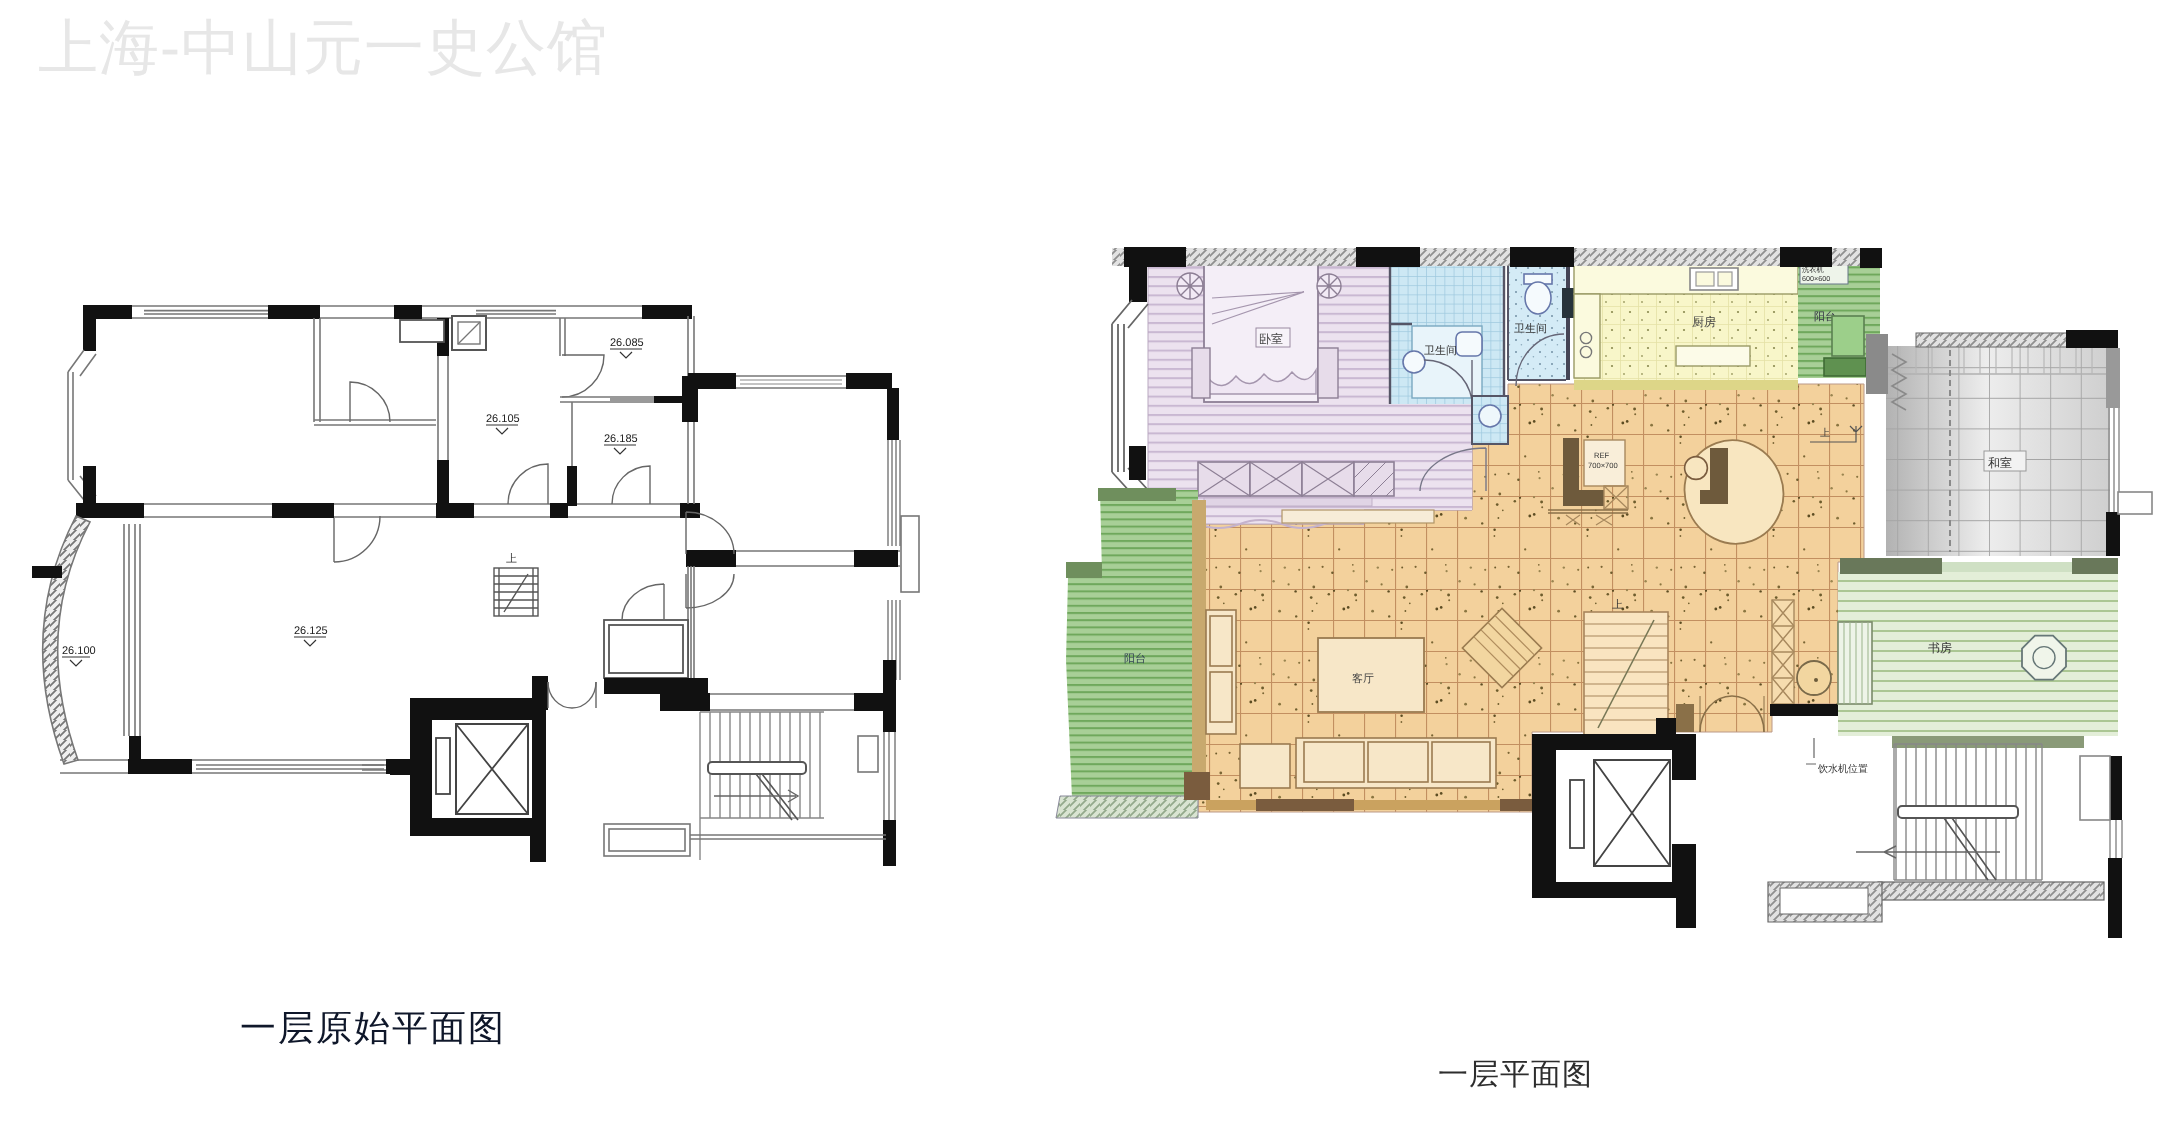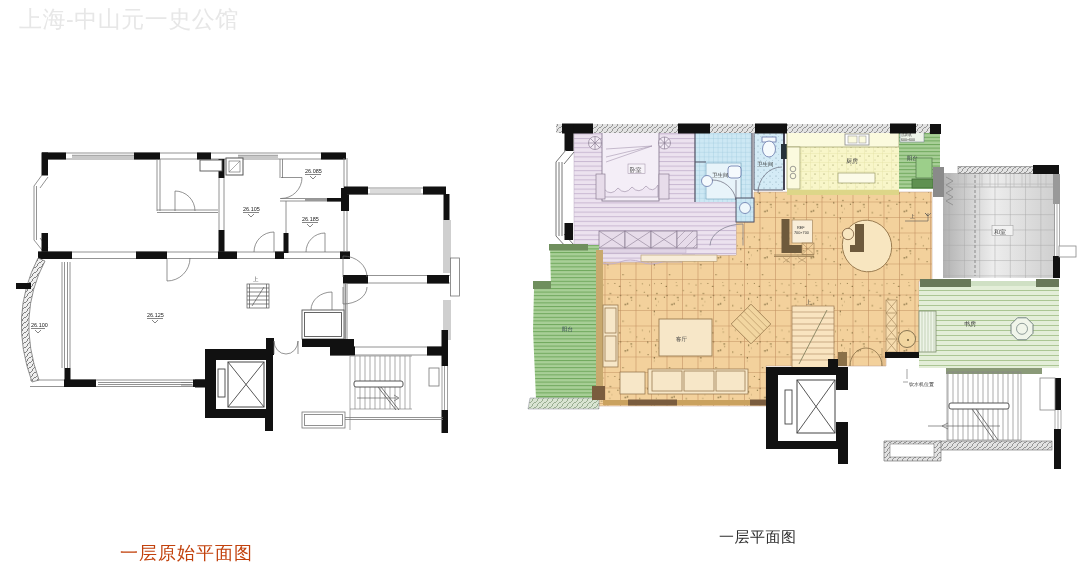--- a/index.html
+++ b/index.html
@@ -1,18 +1,18 @@
 <!DOCTYPE html>
 <html><head>
 <meta charset="utf-8">
 <style>
   html,body{margin:0;padding:0;background:#ffffff;width:1080px;height:568px;overflow:hidden;}
   body{font-family:"Liberation Sans", sans-serif;}
-  .ttl{position:absolute;left:19px;top:4px;font-size:23px;color:#e7e7e7;letter-spacing:0.5px;}
-  .cap1{position:absolute;left:120px;top:541px;font-size:18px;color:#c2410c;letter-spacing:1px;}
+  .ttl{position:absolute;left:19px;top:4px;font-size:30px;color:#e7e7e7;letter-spacing:0.5px;}
+  .cap1{position:absolute;left:120px;top:502px;font-size:18px;color:#0f172a;letter-spacing:1px;}
   .cap2{position:absolute;left:719px;top:528px;font-size:15px;color:#2d2d2d;letter-spacing:0.5px;}
 </style>
 </head>
 <body>
 
 <div class="ttl">上海-中山元一史公馆</div>
 
 <div class="cap1">一层原始平面图</div>
 
 <div class="cap2">一层平面图</div>

